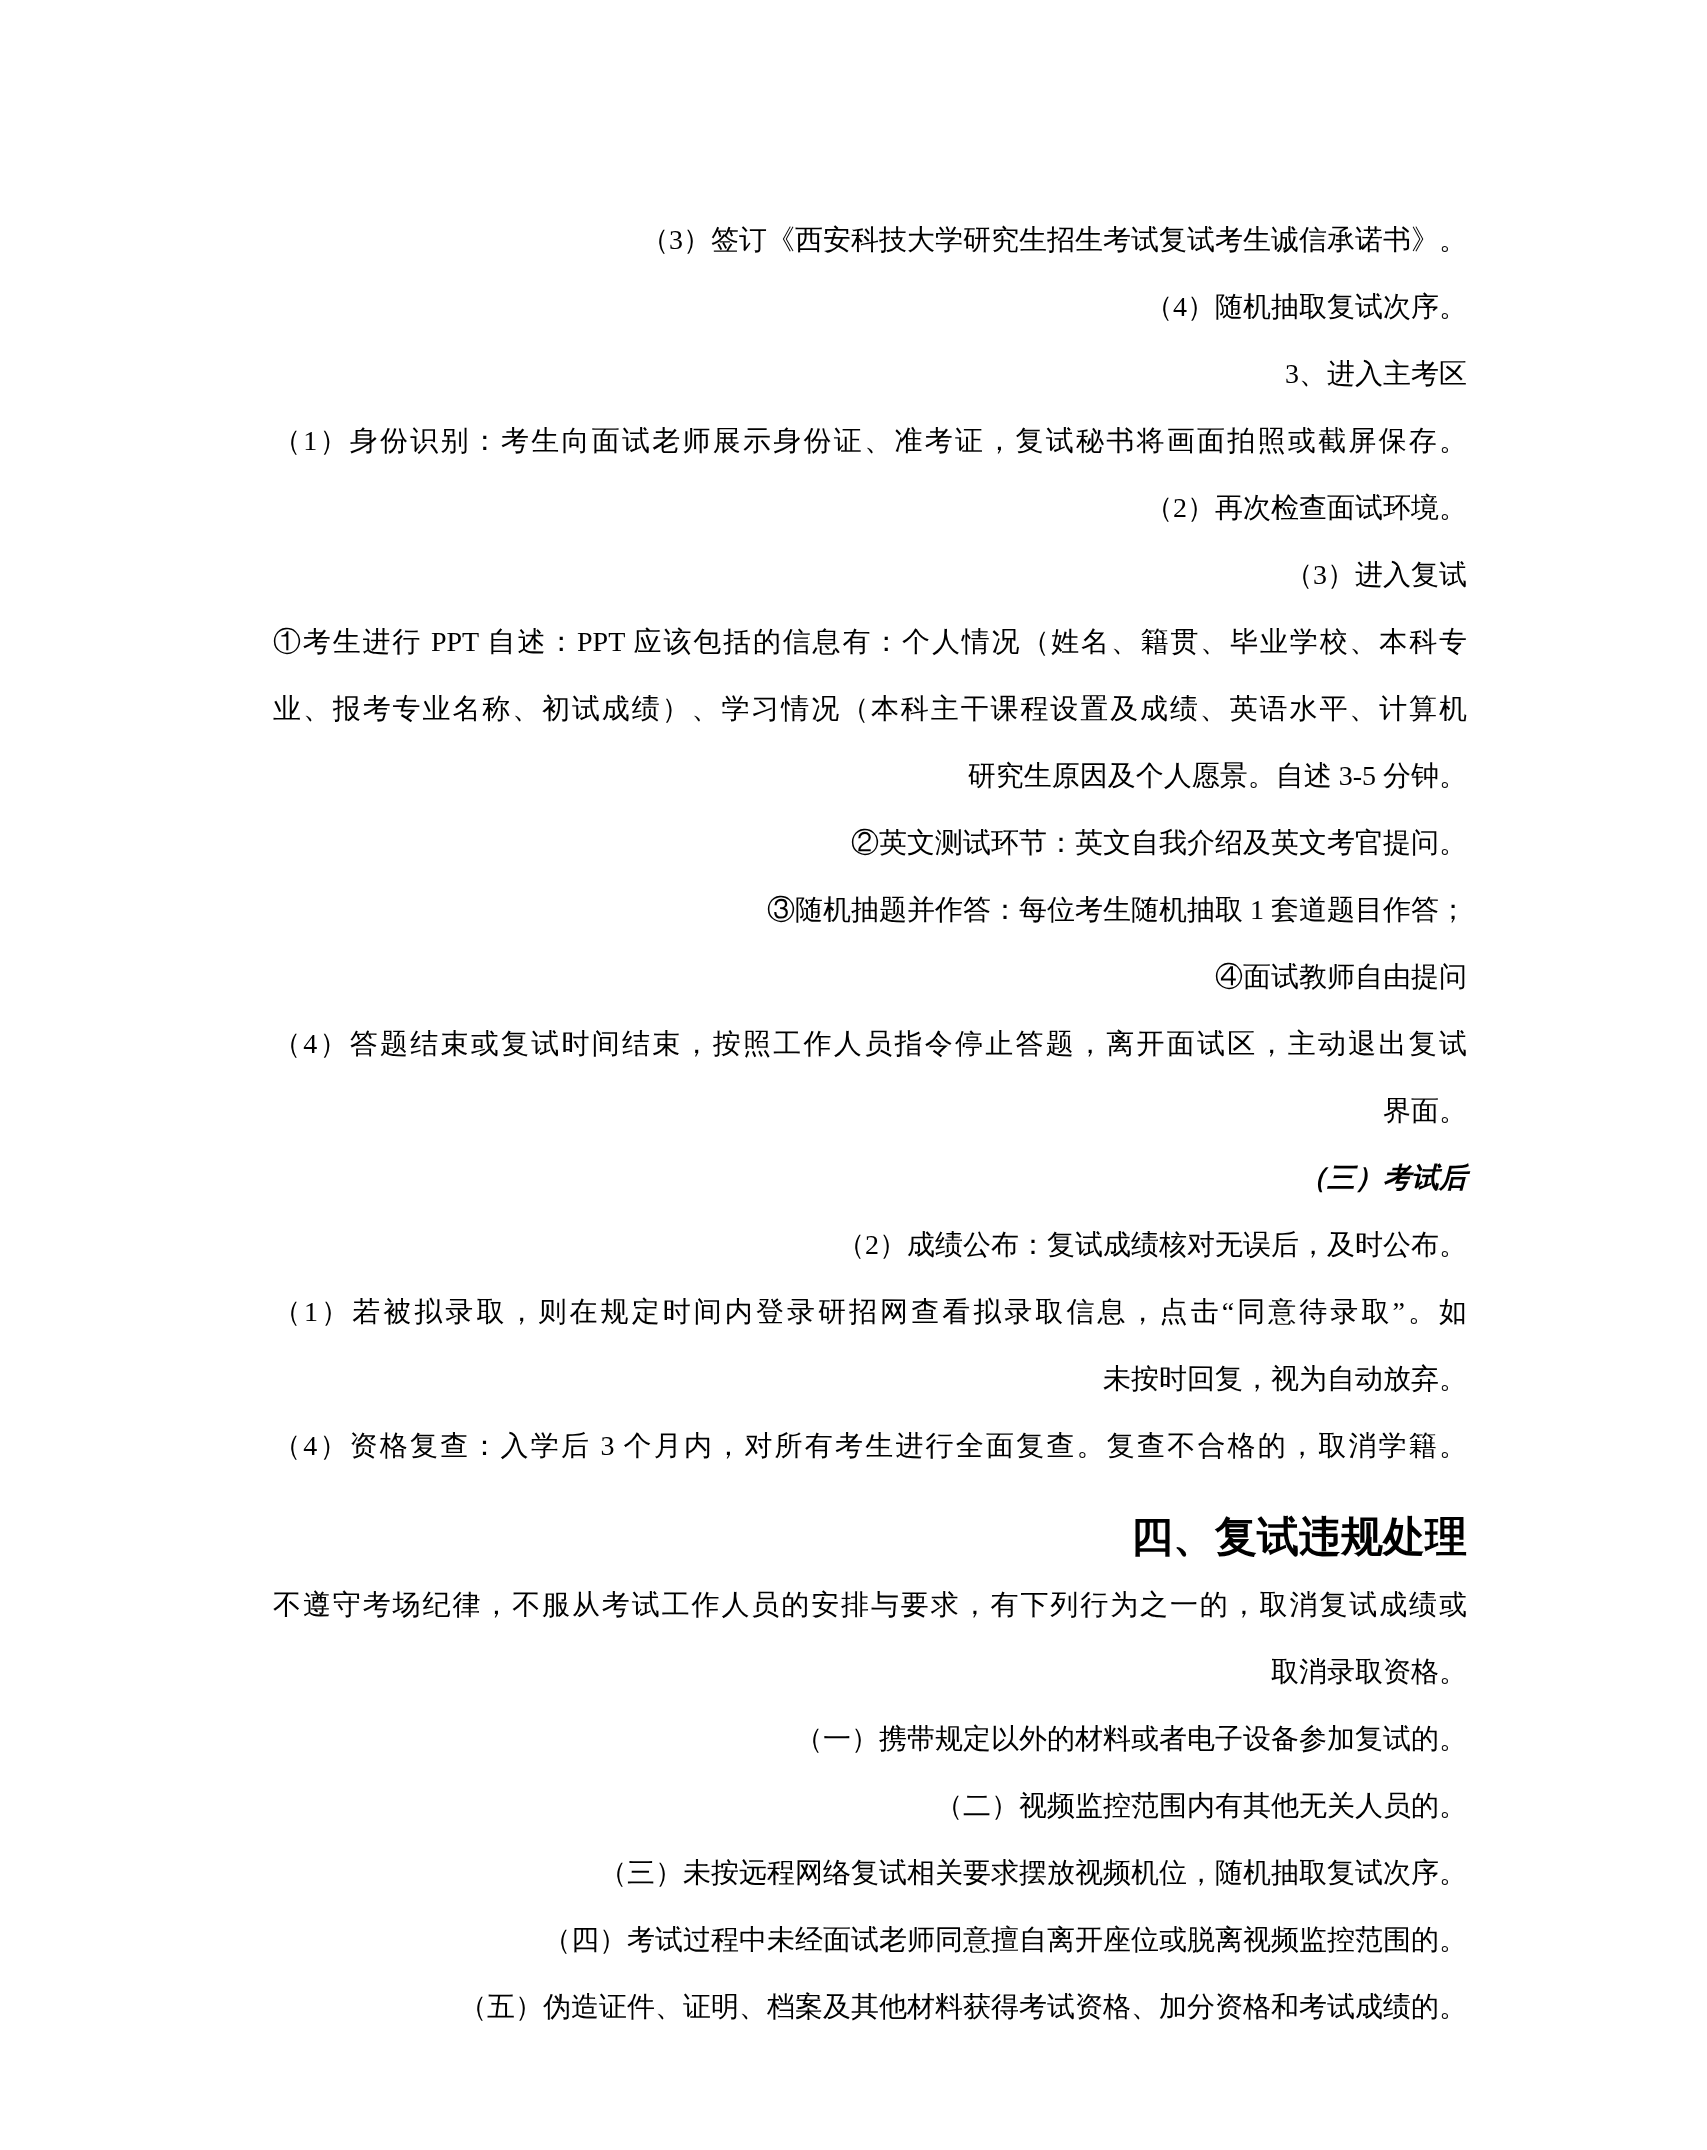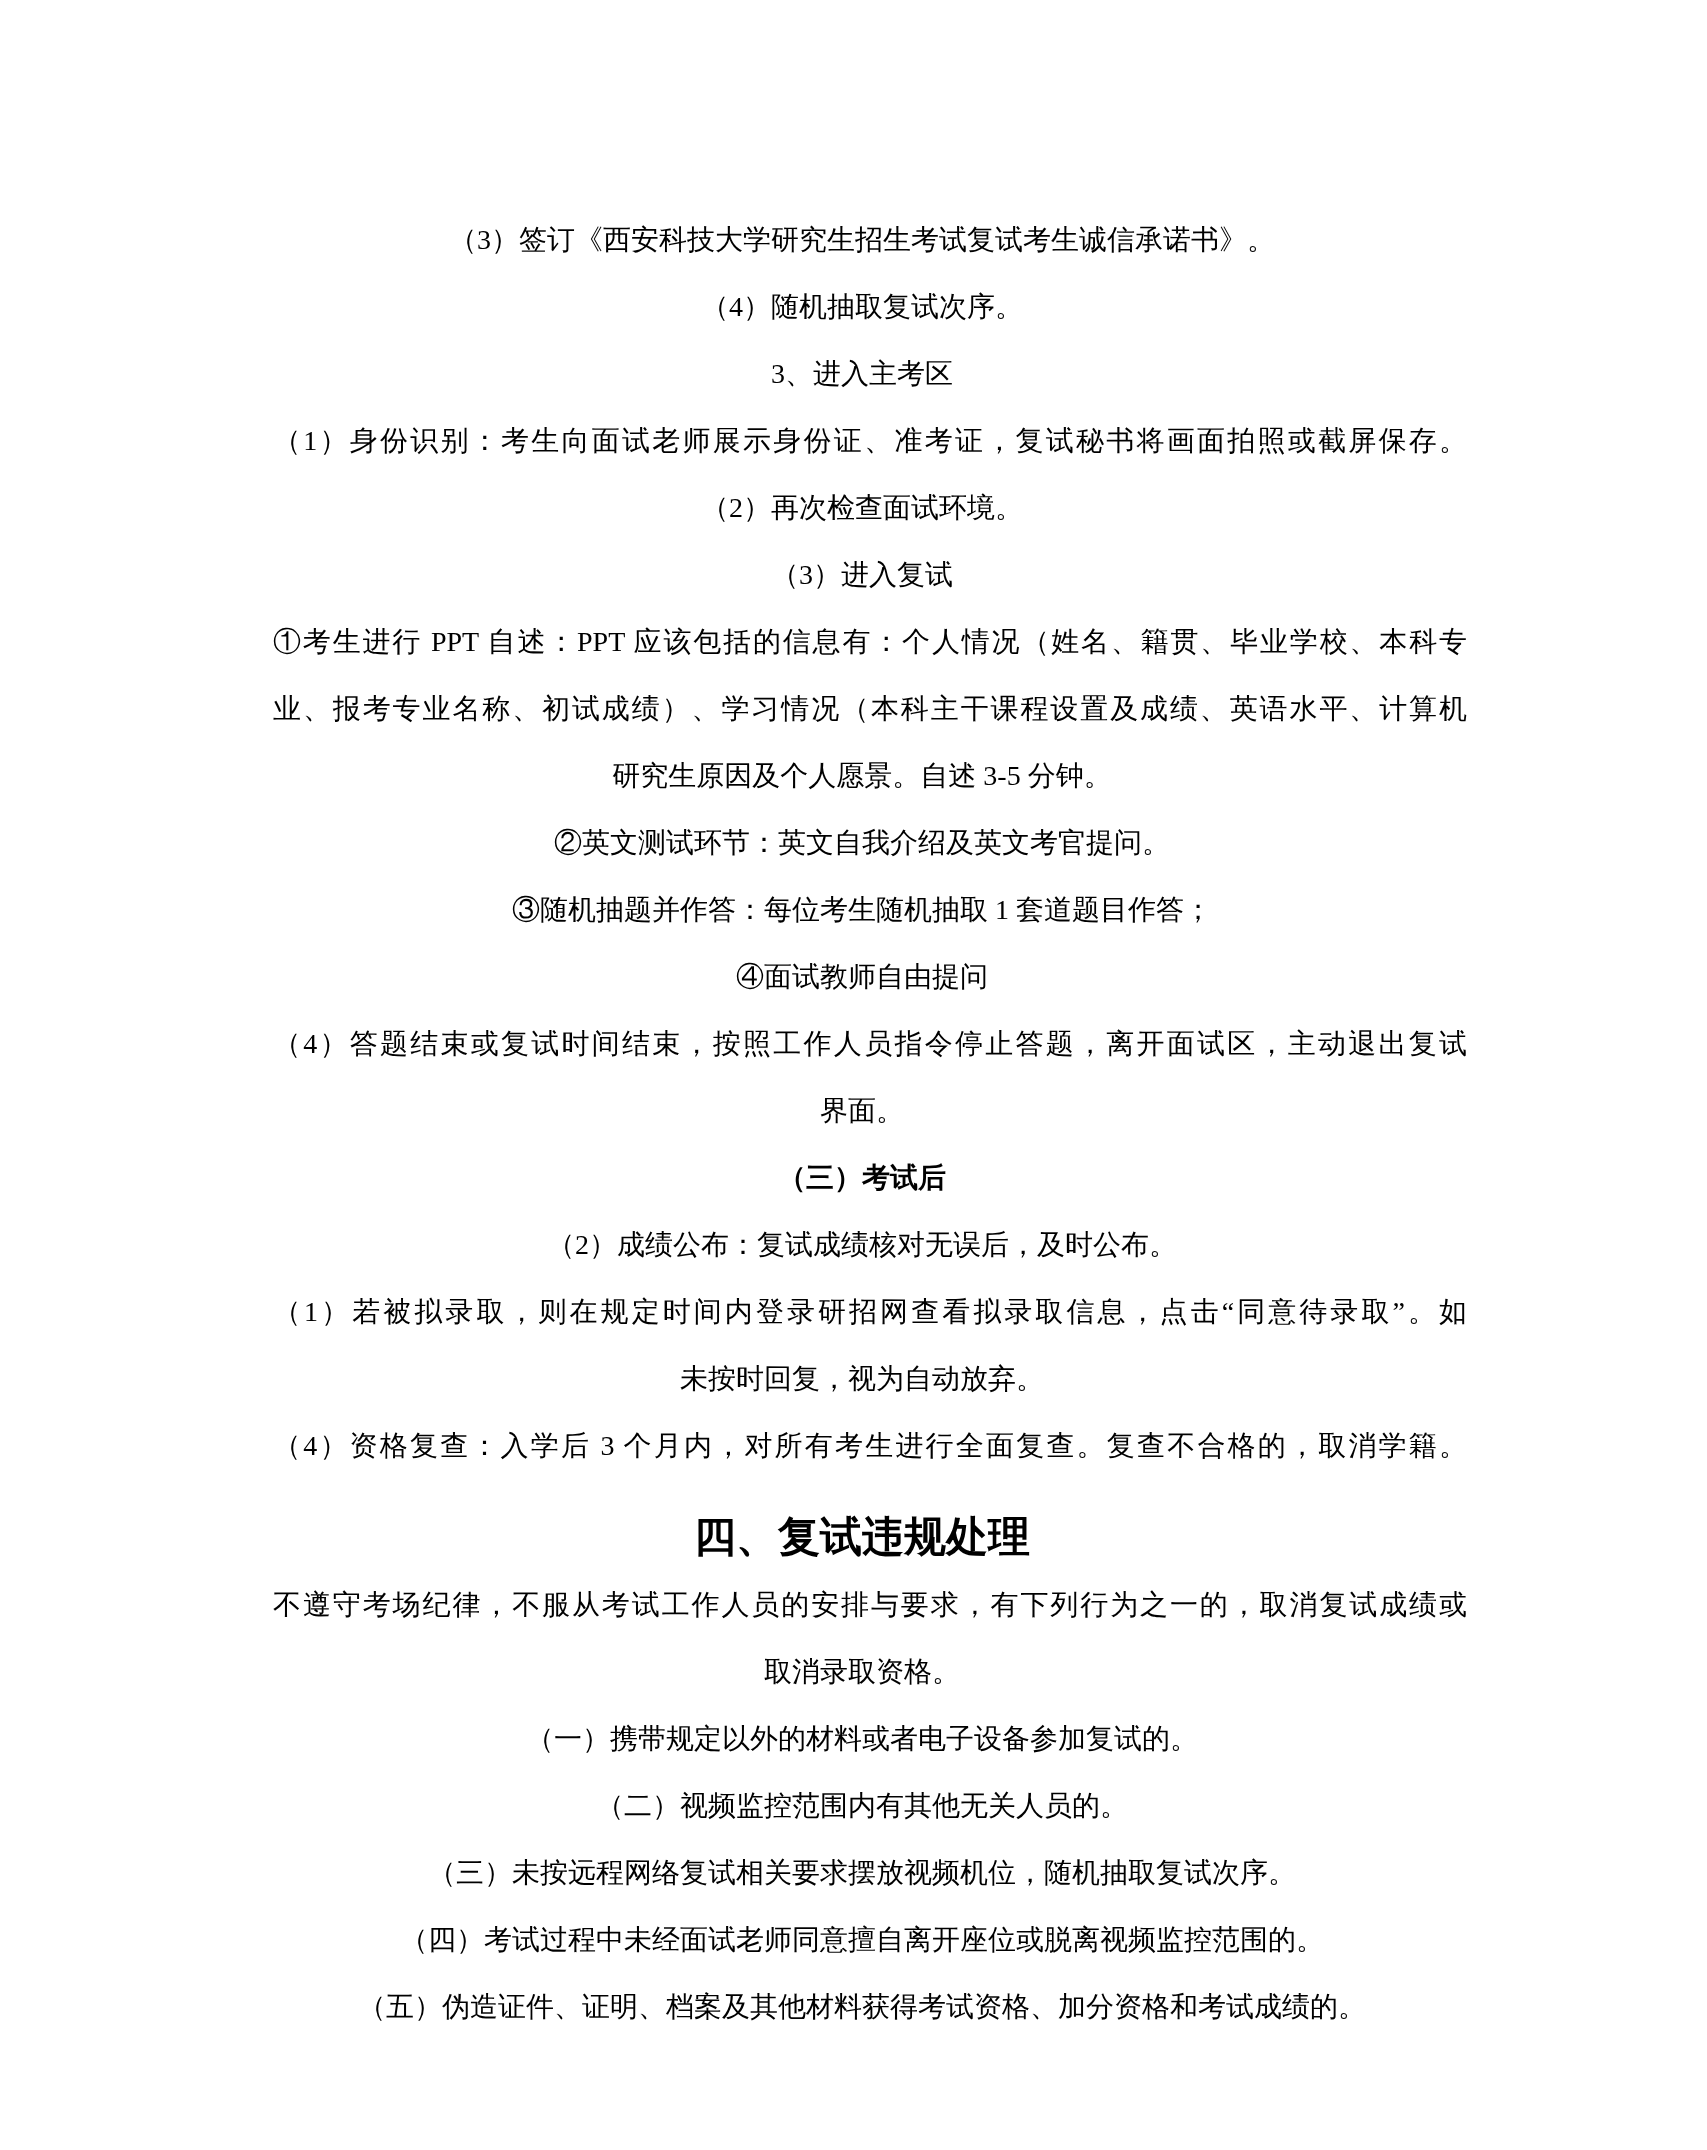--- a/index.html
+++ b/index.html
@@ -28,30 +28,31 @@
     left: 257px;
     top: 206px;
     width: 1210px;
   }
   .ln {
     line-height: 67px;
     min-height: 67px;
     font-size: 28px;
     letter-spacing: 0;
     white-space: pre-wrap;
-    text-align: center;
+    text-align: right;
   }
   .ln.full {
     text-align: justify;
     text-align-last: justify;
     text-justify: inter-character;
     margin-left: 16px;
   }
   .ln.bold {
     font-weight: bold;
+    font-style: italic;
   }
   .ln.heading {
     font-weight: bold;
     font-size: 42px;
     margin-top: 25px;
   }
 </style>
 </head>
 <body>
 

